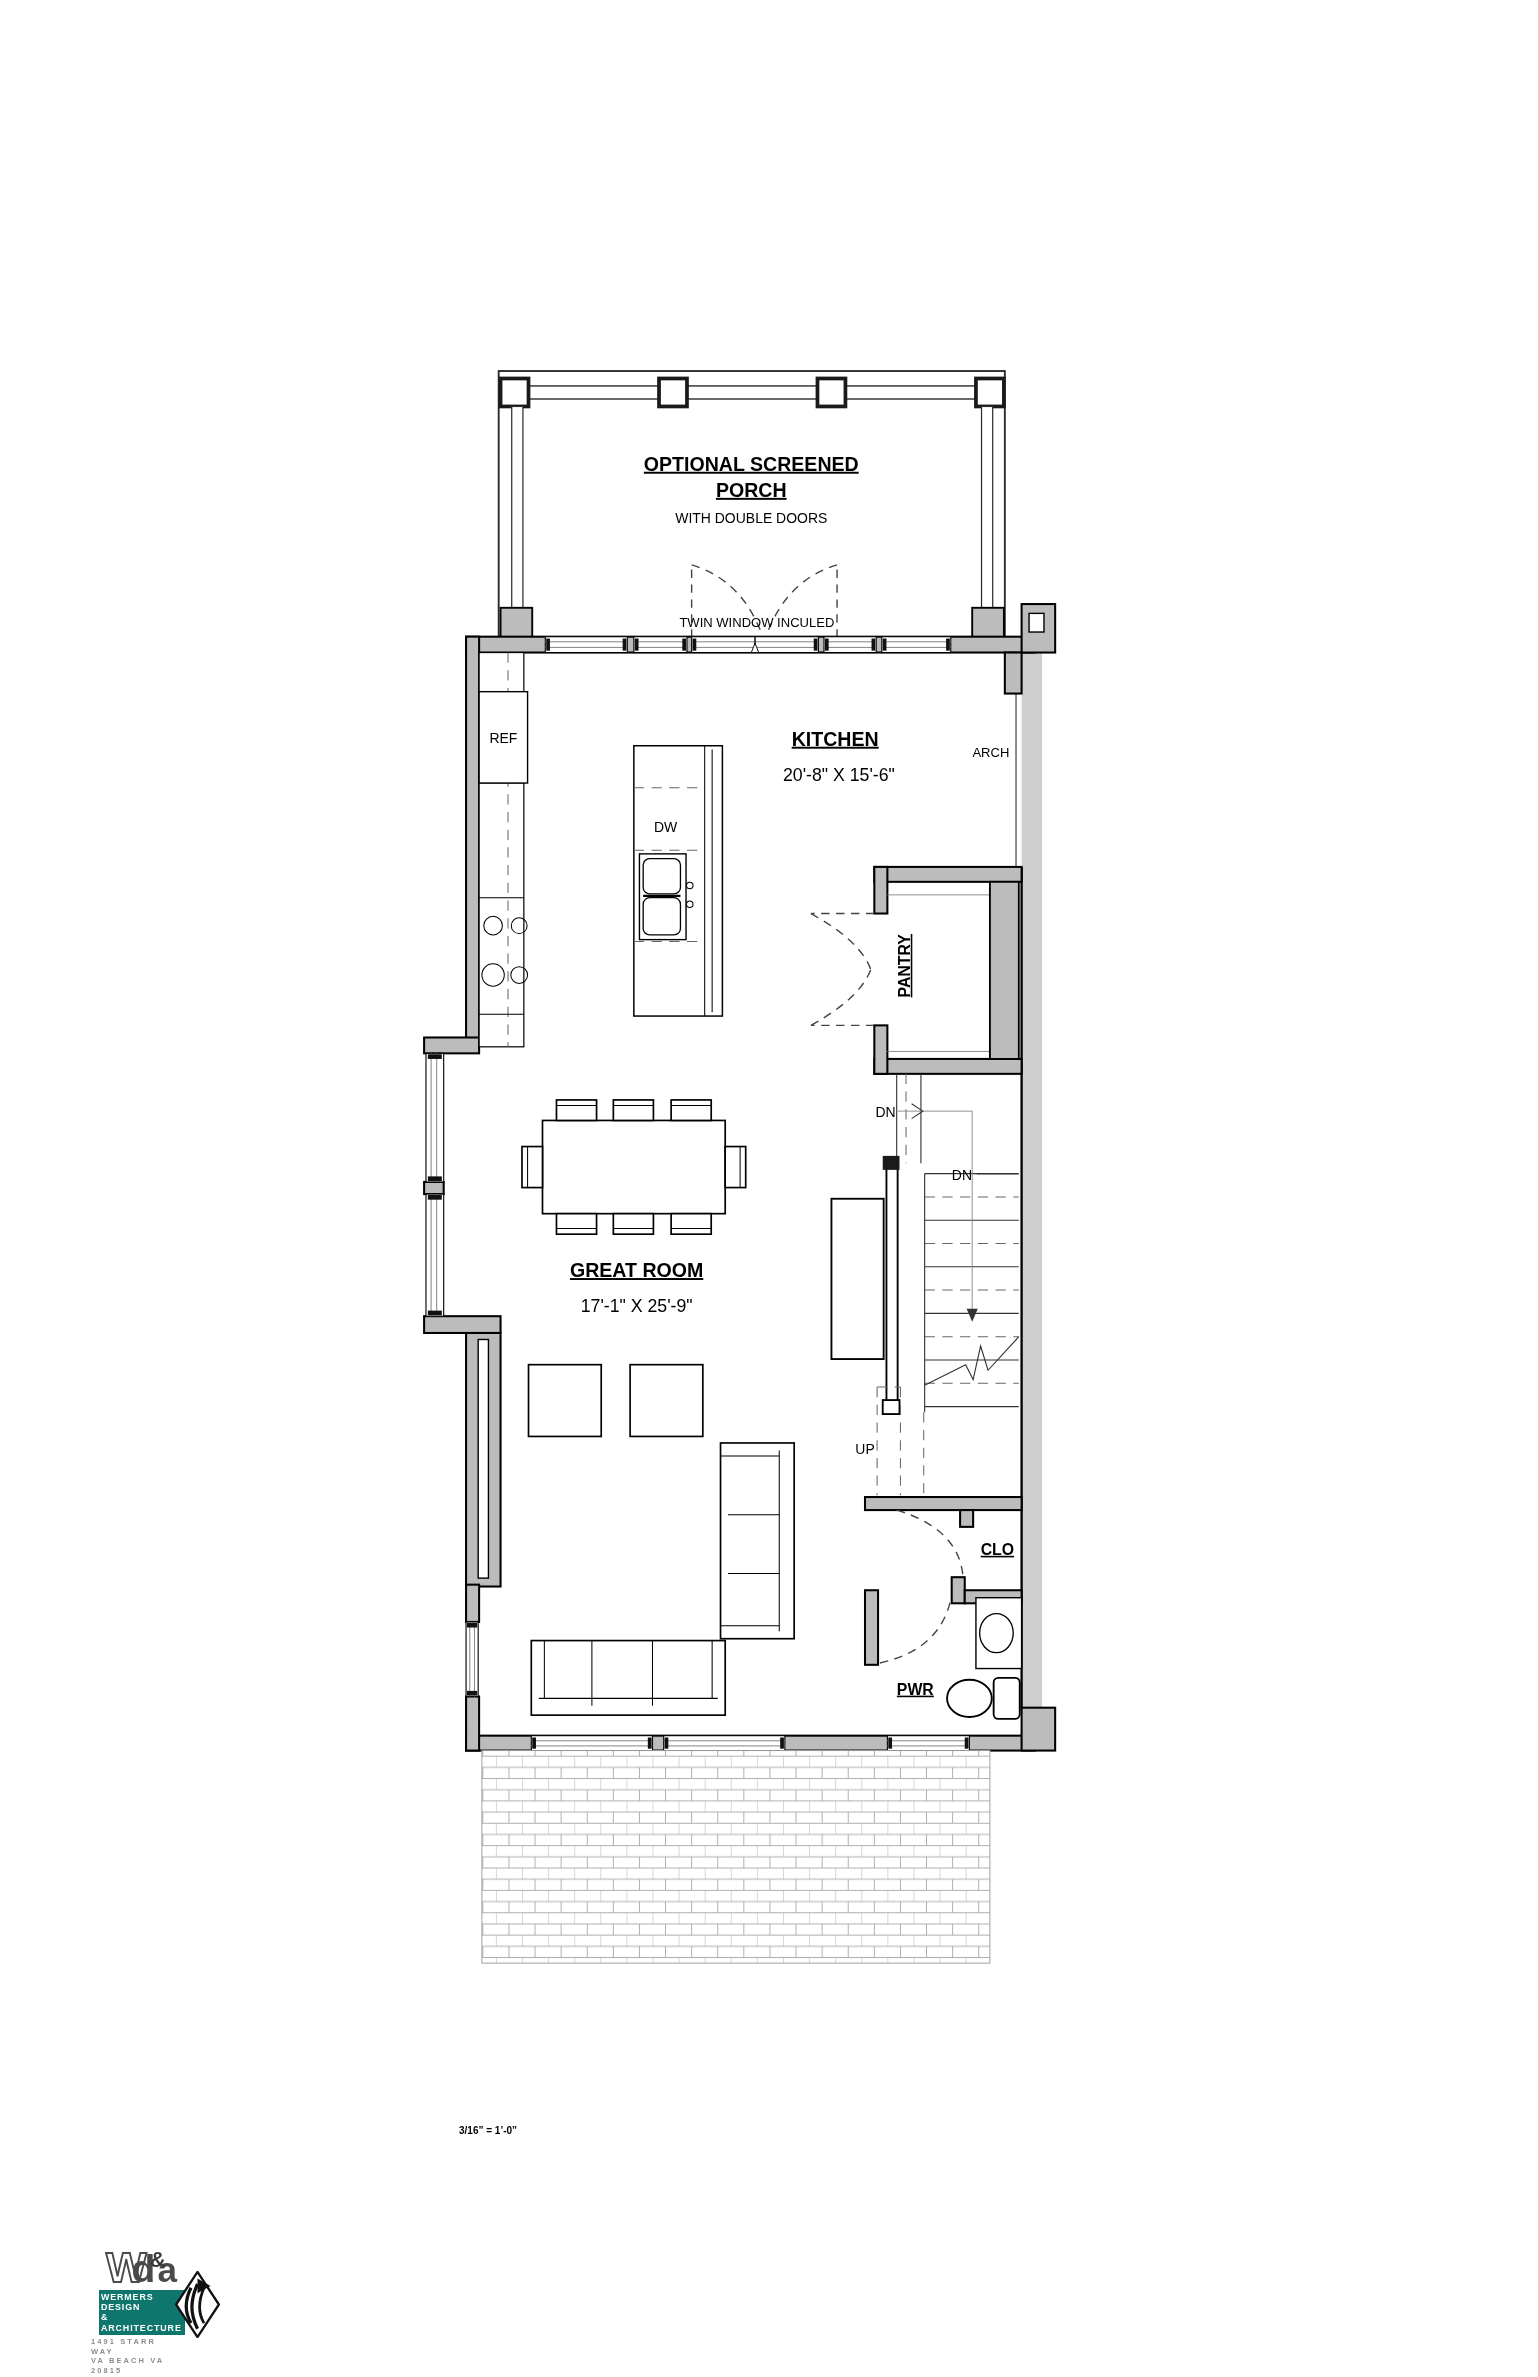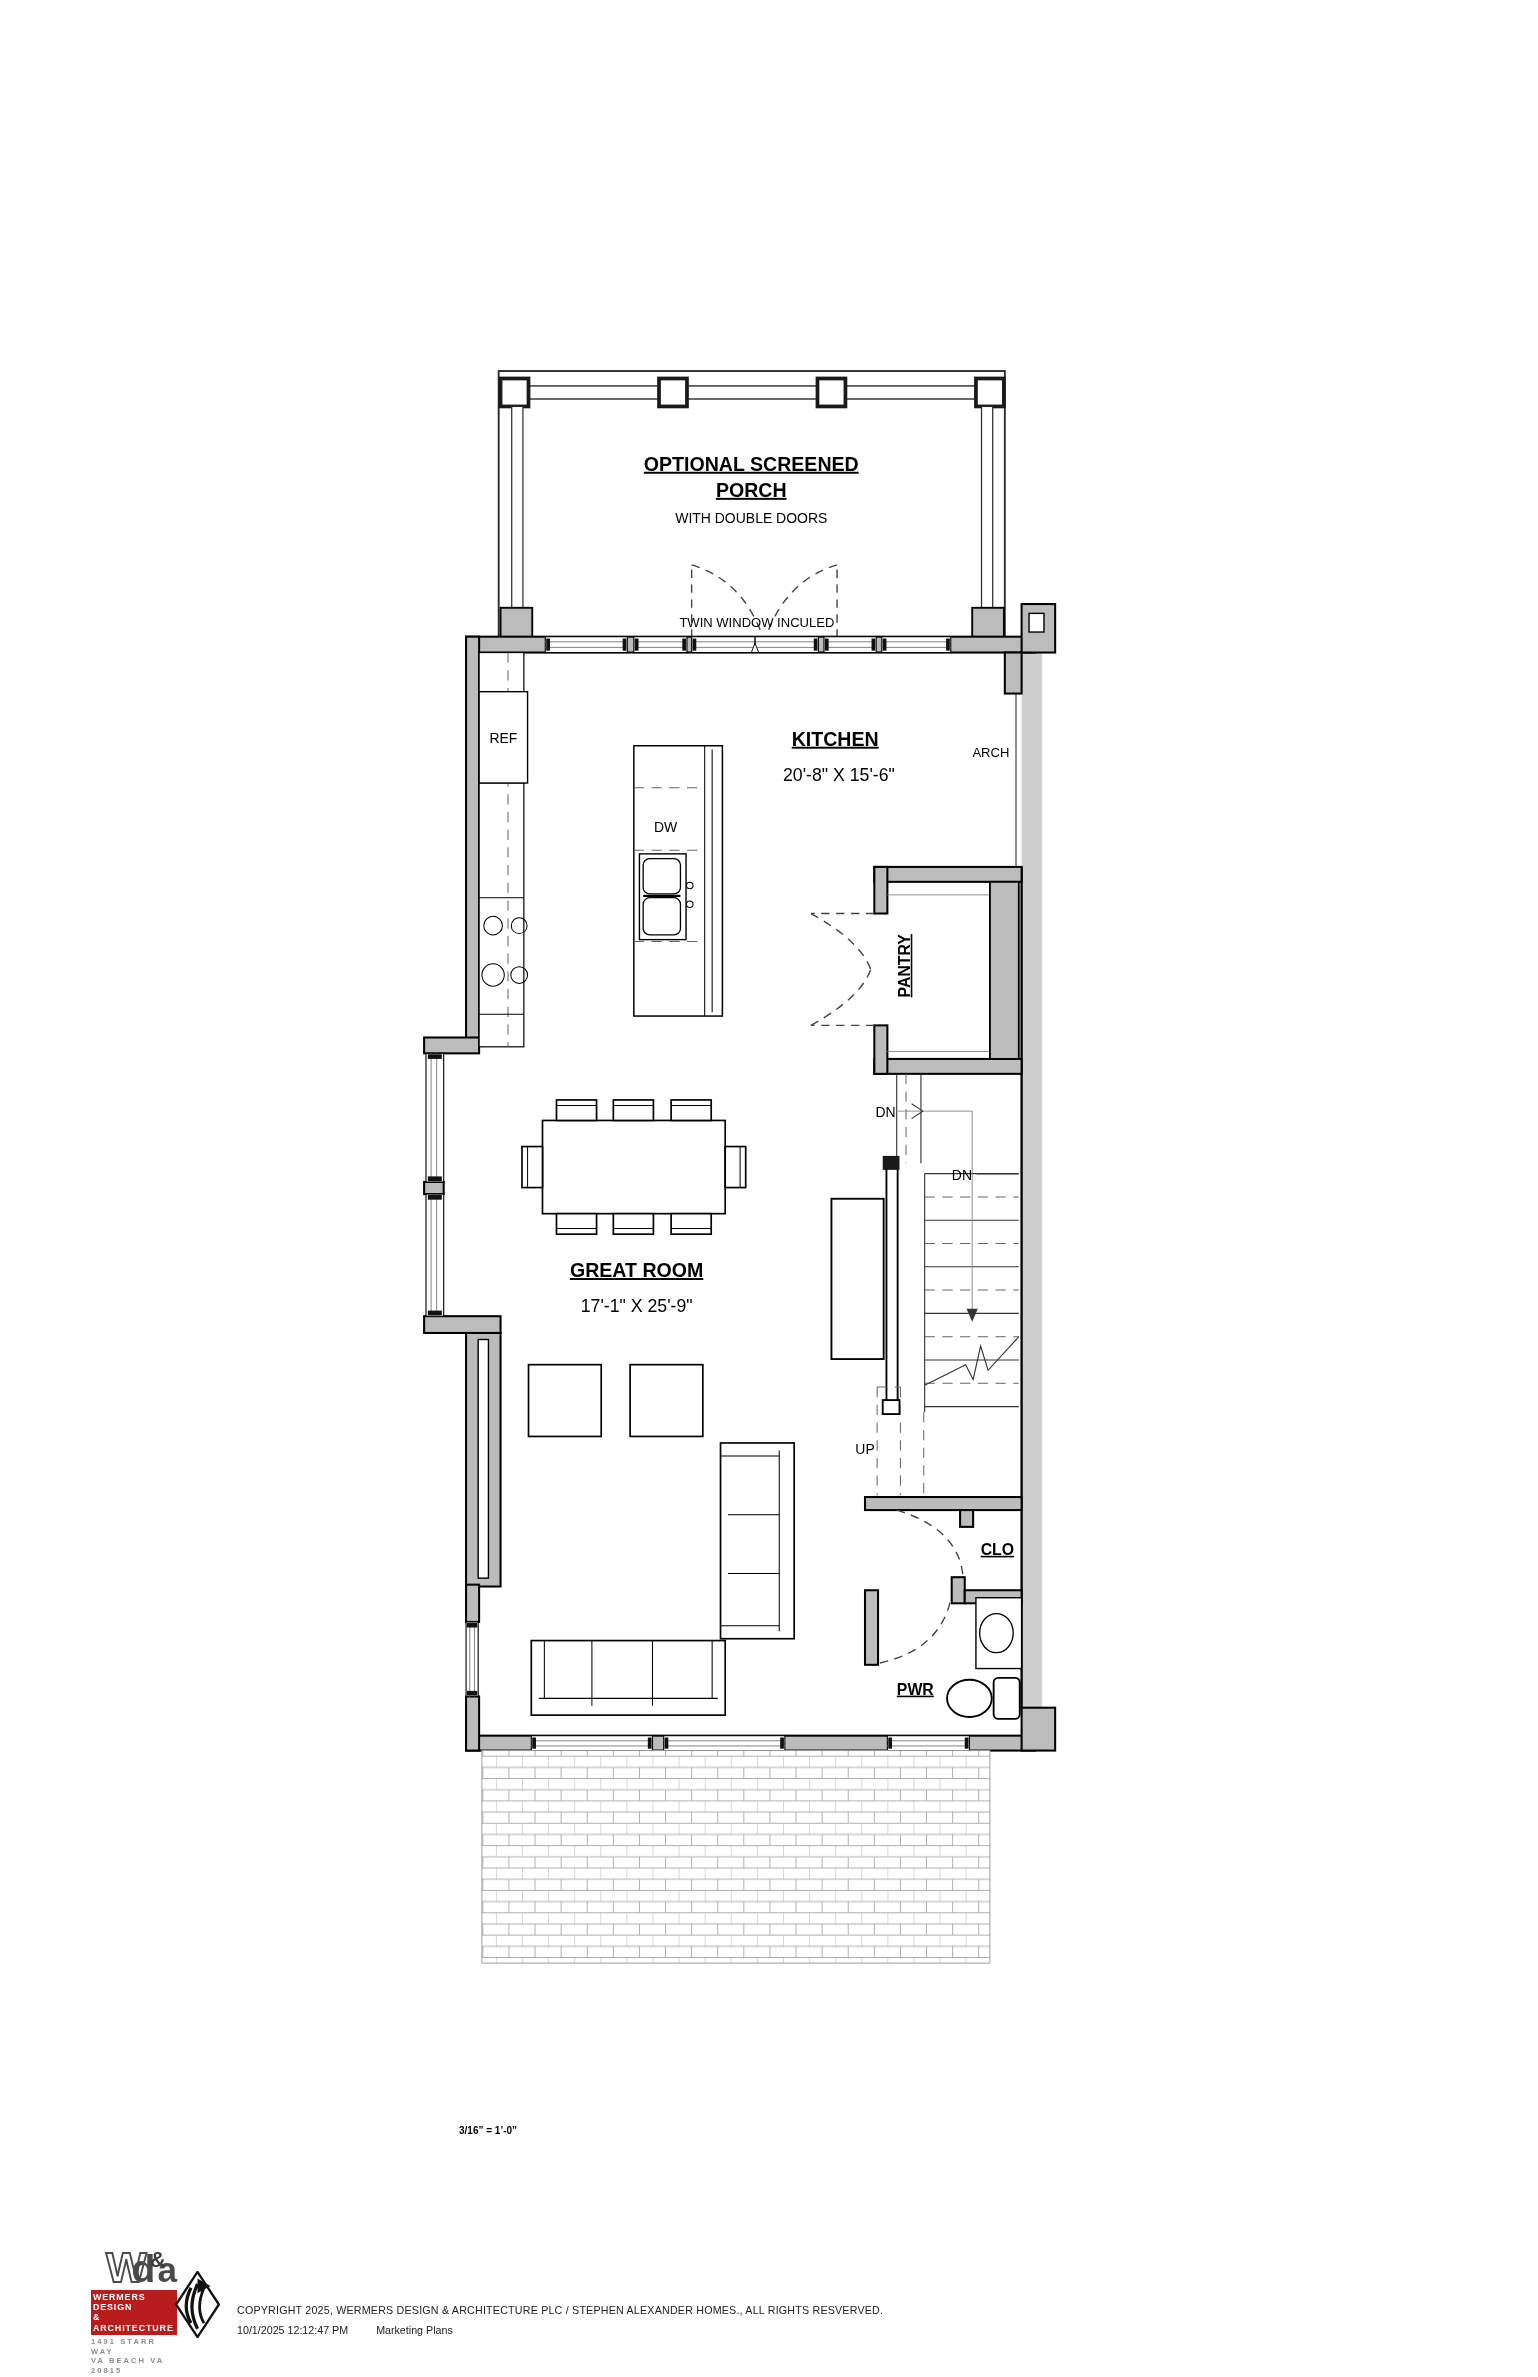--- a/index.html
+++ b/index.html
@@ -25,22 +25,22 @@
                border-bottom:2.8px solid #000;padding-bottom:4.7px;}
   .title-block h1{margin:0;font-size:28px;font-weight:bold;letter-spacing:-0.5px;color:#000;}
   .scale-note{position:absolute;left:459px;top:2125px;font-size:10px;font-weight:bold;color:#000;}
 
   .logo{position:absolute;left:91px;top:2245px;width:86px;color:#4a4a4a;}
   .logo-letters{height:45px;white-space:nowrap;line-height:45px;text-align:right;}
   .lw{font-size:43px;font-weight:bold;color:#fff;-webkit-text-stroke:1.9px #4a4a4a;}
   .ld{font-size:39px;font-weight:bold;color:#4a4a4a;margin-left:-15px;}
   .lamp{font-size:22.4px;font-weight:bold;color:#3a3a3a;position:relative;top:-15px;margin-left:-5.6px;}
   .la{font-size:35px;font-weight:bold;color:#4a4a4a;margin-left:-8.4px;}
-  .logo-band{background:#b91c1c;color:#fff;font-size:8.9px;font-weight:bold;
-             letter-spacing:0.9px;padding:1.9px 1.9px;line-height:10.3px;width:82px;}
+  .logo-band{background:#0f766e;color:#fff;font-size:8.9px;font-weight:bold;
+             letter-spacing:0.9px;padding:1.9px 1.9px;line-height:10.3px;width:82px;margin-left:8px;}
   .logo-addr{font-size:7.5px;font-weight:bold;letter-spacing:2.1px;color:#8d8d8d;
              line-height:9.8px;margin-top:1.9px;}
   .diamond{position:absolute;left:175px;top:2271px;}
   .footer{position:absolute;left:237px;top:2304px;color:#222;}
   .footer .l1{font-size:10.7px;letter-spacing:0.2px;}
   .footer .l2{font-size:10.7px;margin-top:8.4px;}
   .footer .doc{margin-left:28px;}
 </style>
 </head>
 <body>
@@ -369,21 +369,15 @@
   </div>
 
   <svg class="diamond" width="45" height="67" viewBox="0 0 48 72">
     <polygon points="24,1 47,36 24,71 1,36" fill="#fff" stroke="#111" stroke-width="2.5"></polygon>
     <path d="M17,18 C10,32 10,44 17,56" stroke="#111" stroke-width="3.5" fill="none"></path>
     <path d="M24,14 C16,32 16,46 24,62" stroke="#111" stroke-width="3.5" fill="none"></path>
     <path d="M31,18 C25,32 25,46 31,56" stroke="#111" stroke-width="3" fill="none"></path>
     <path d="M24,8 L38,16 L24,24 Z" fill="#111"></path>
   </svg>
 
-  <div class="footer">
-    <div class="l1">COPYRIGHT 2025, WERMERS DESIGN &amp; ARCHITECTURE PLC / STEPHEN ALEXANDER HOMES., ALL RIGHTS RESVERVED.</div>
-    <div class="l2">
-      <span>10/1/2025 12:12:47 PM</span><span class="doc">Marketing Plans</span>
-    </div>
-  </div>
 
 </div>
 
 
 </body></html>

